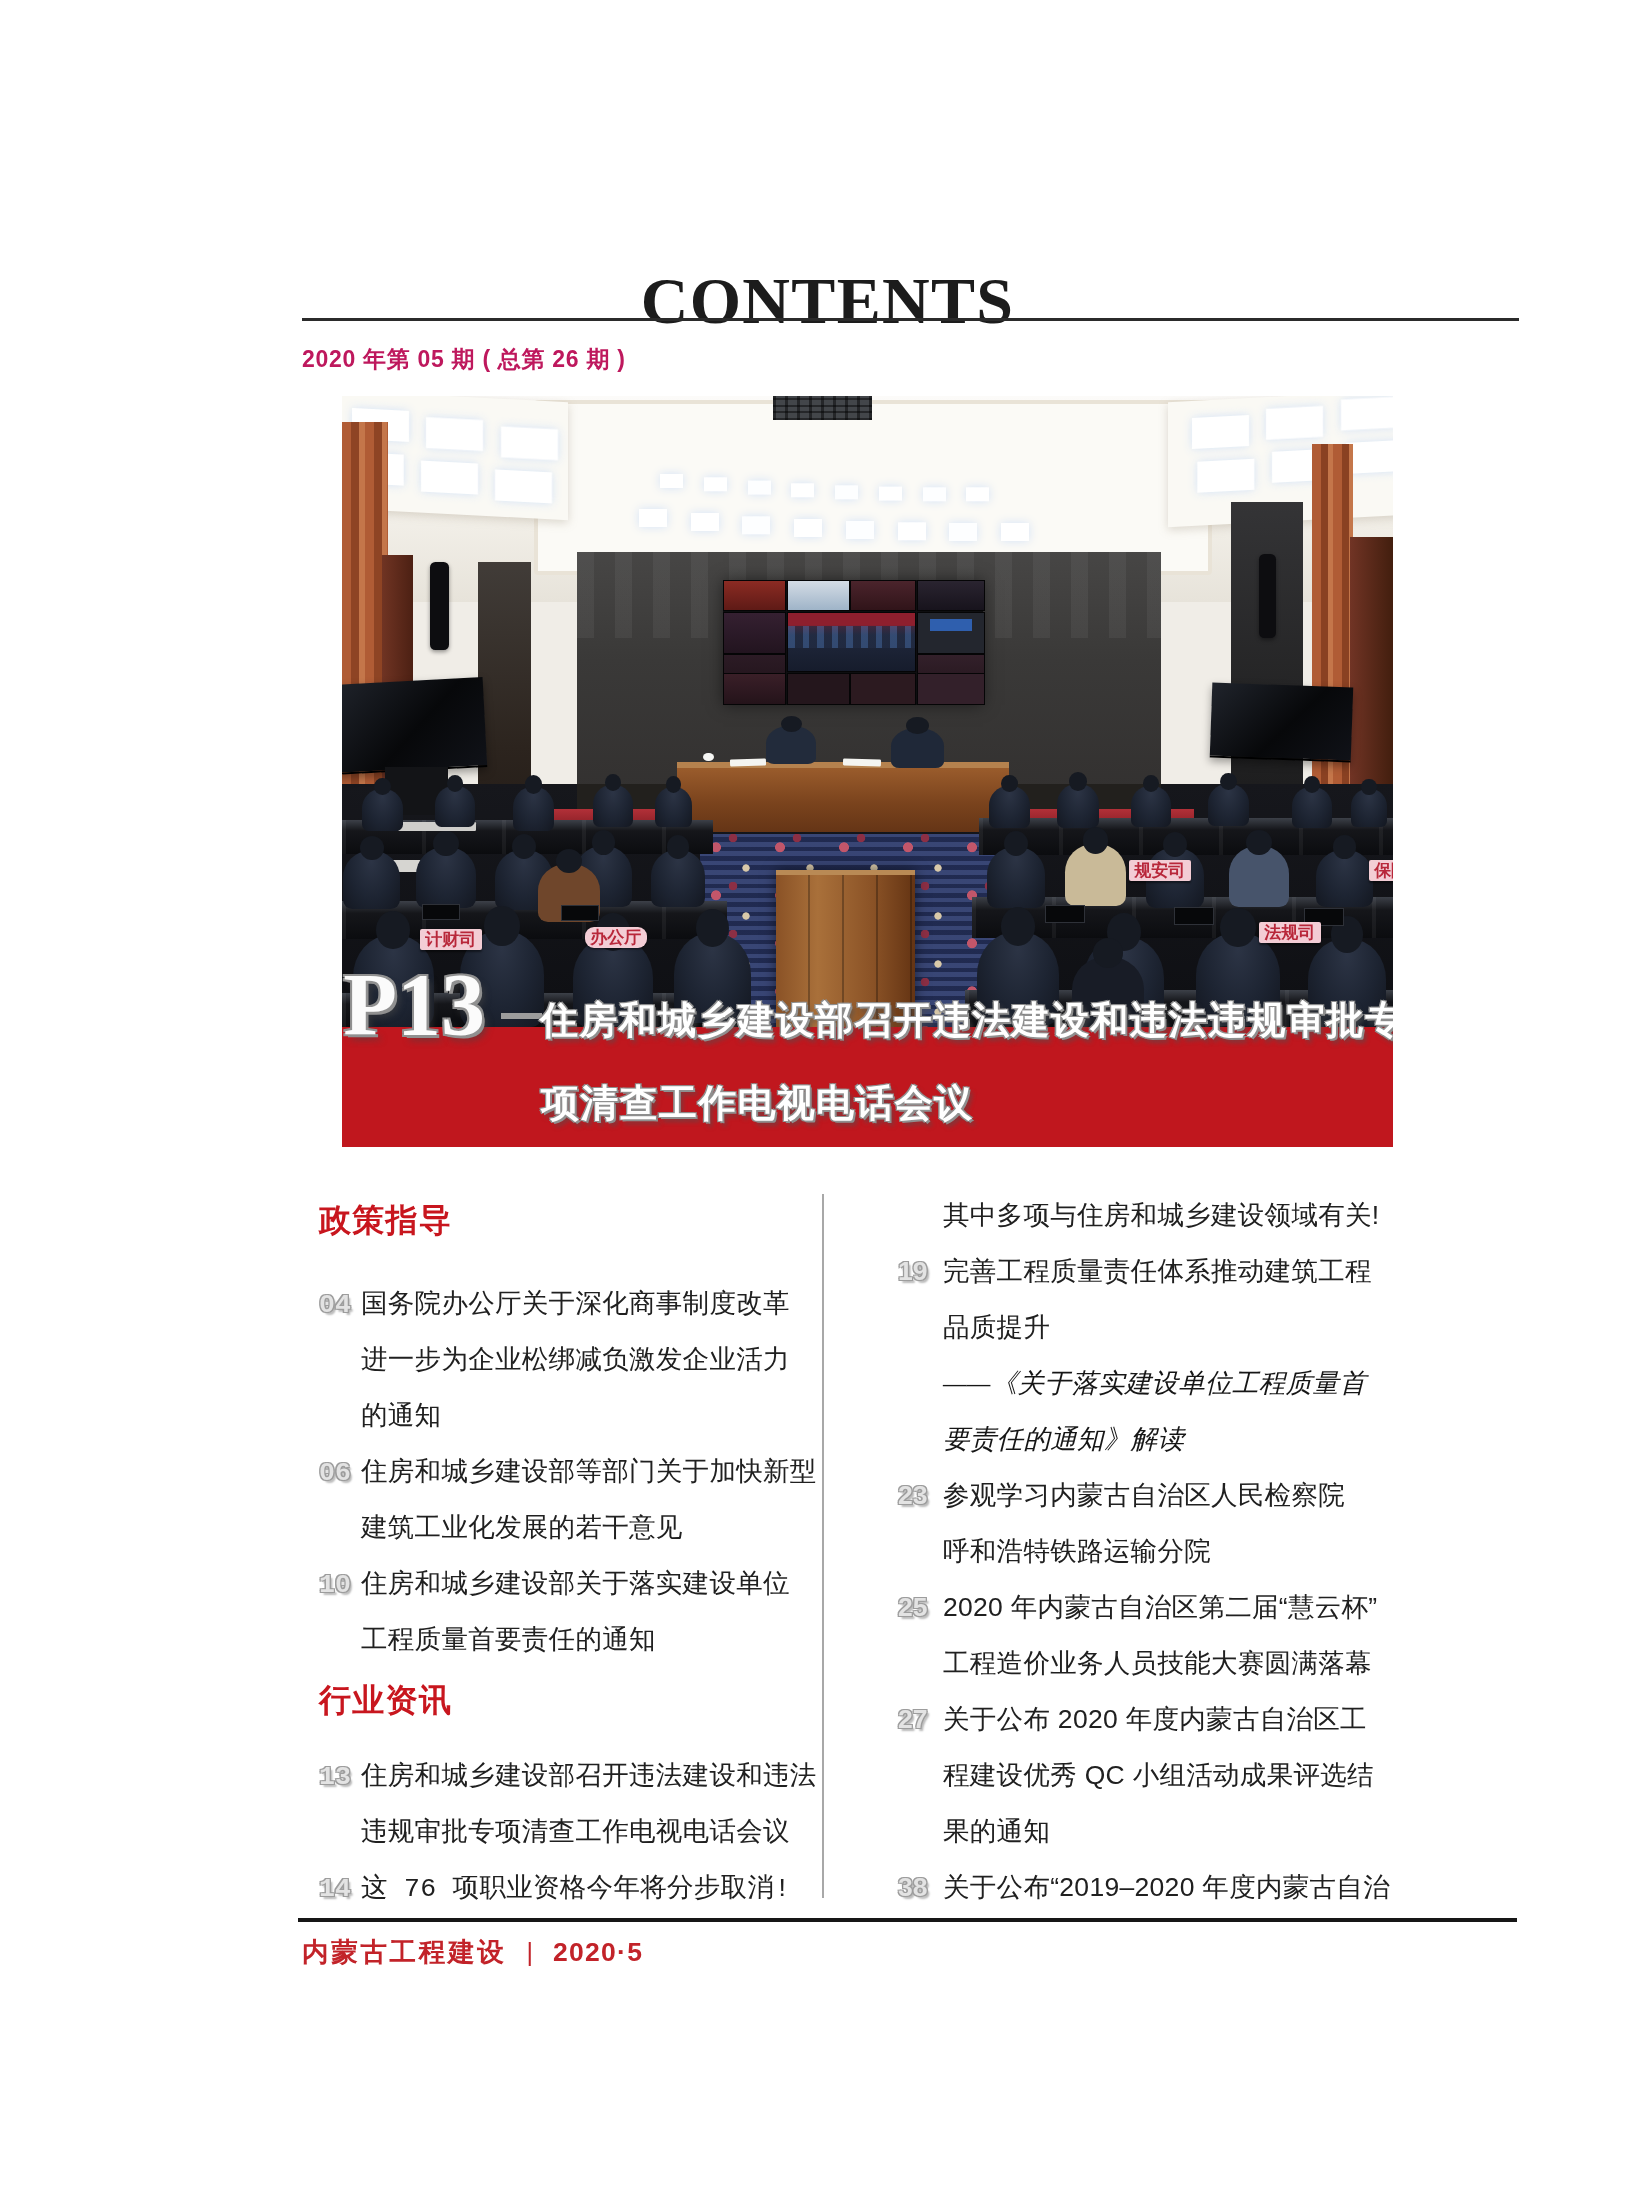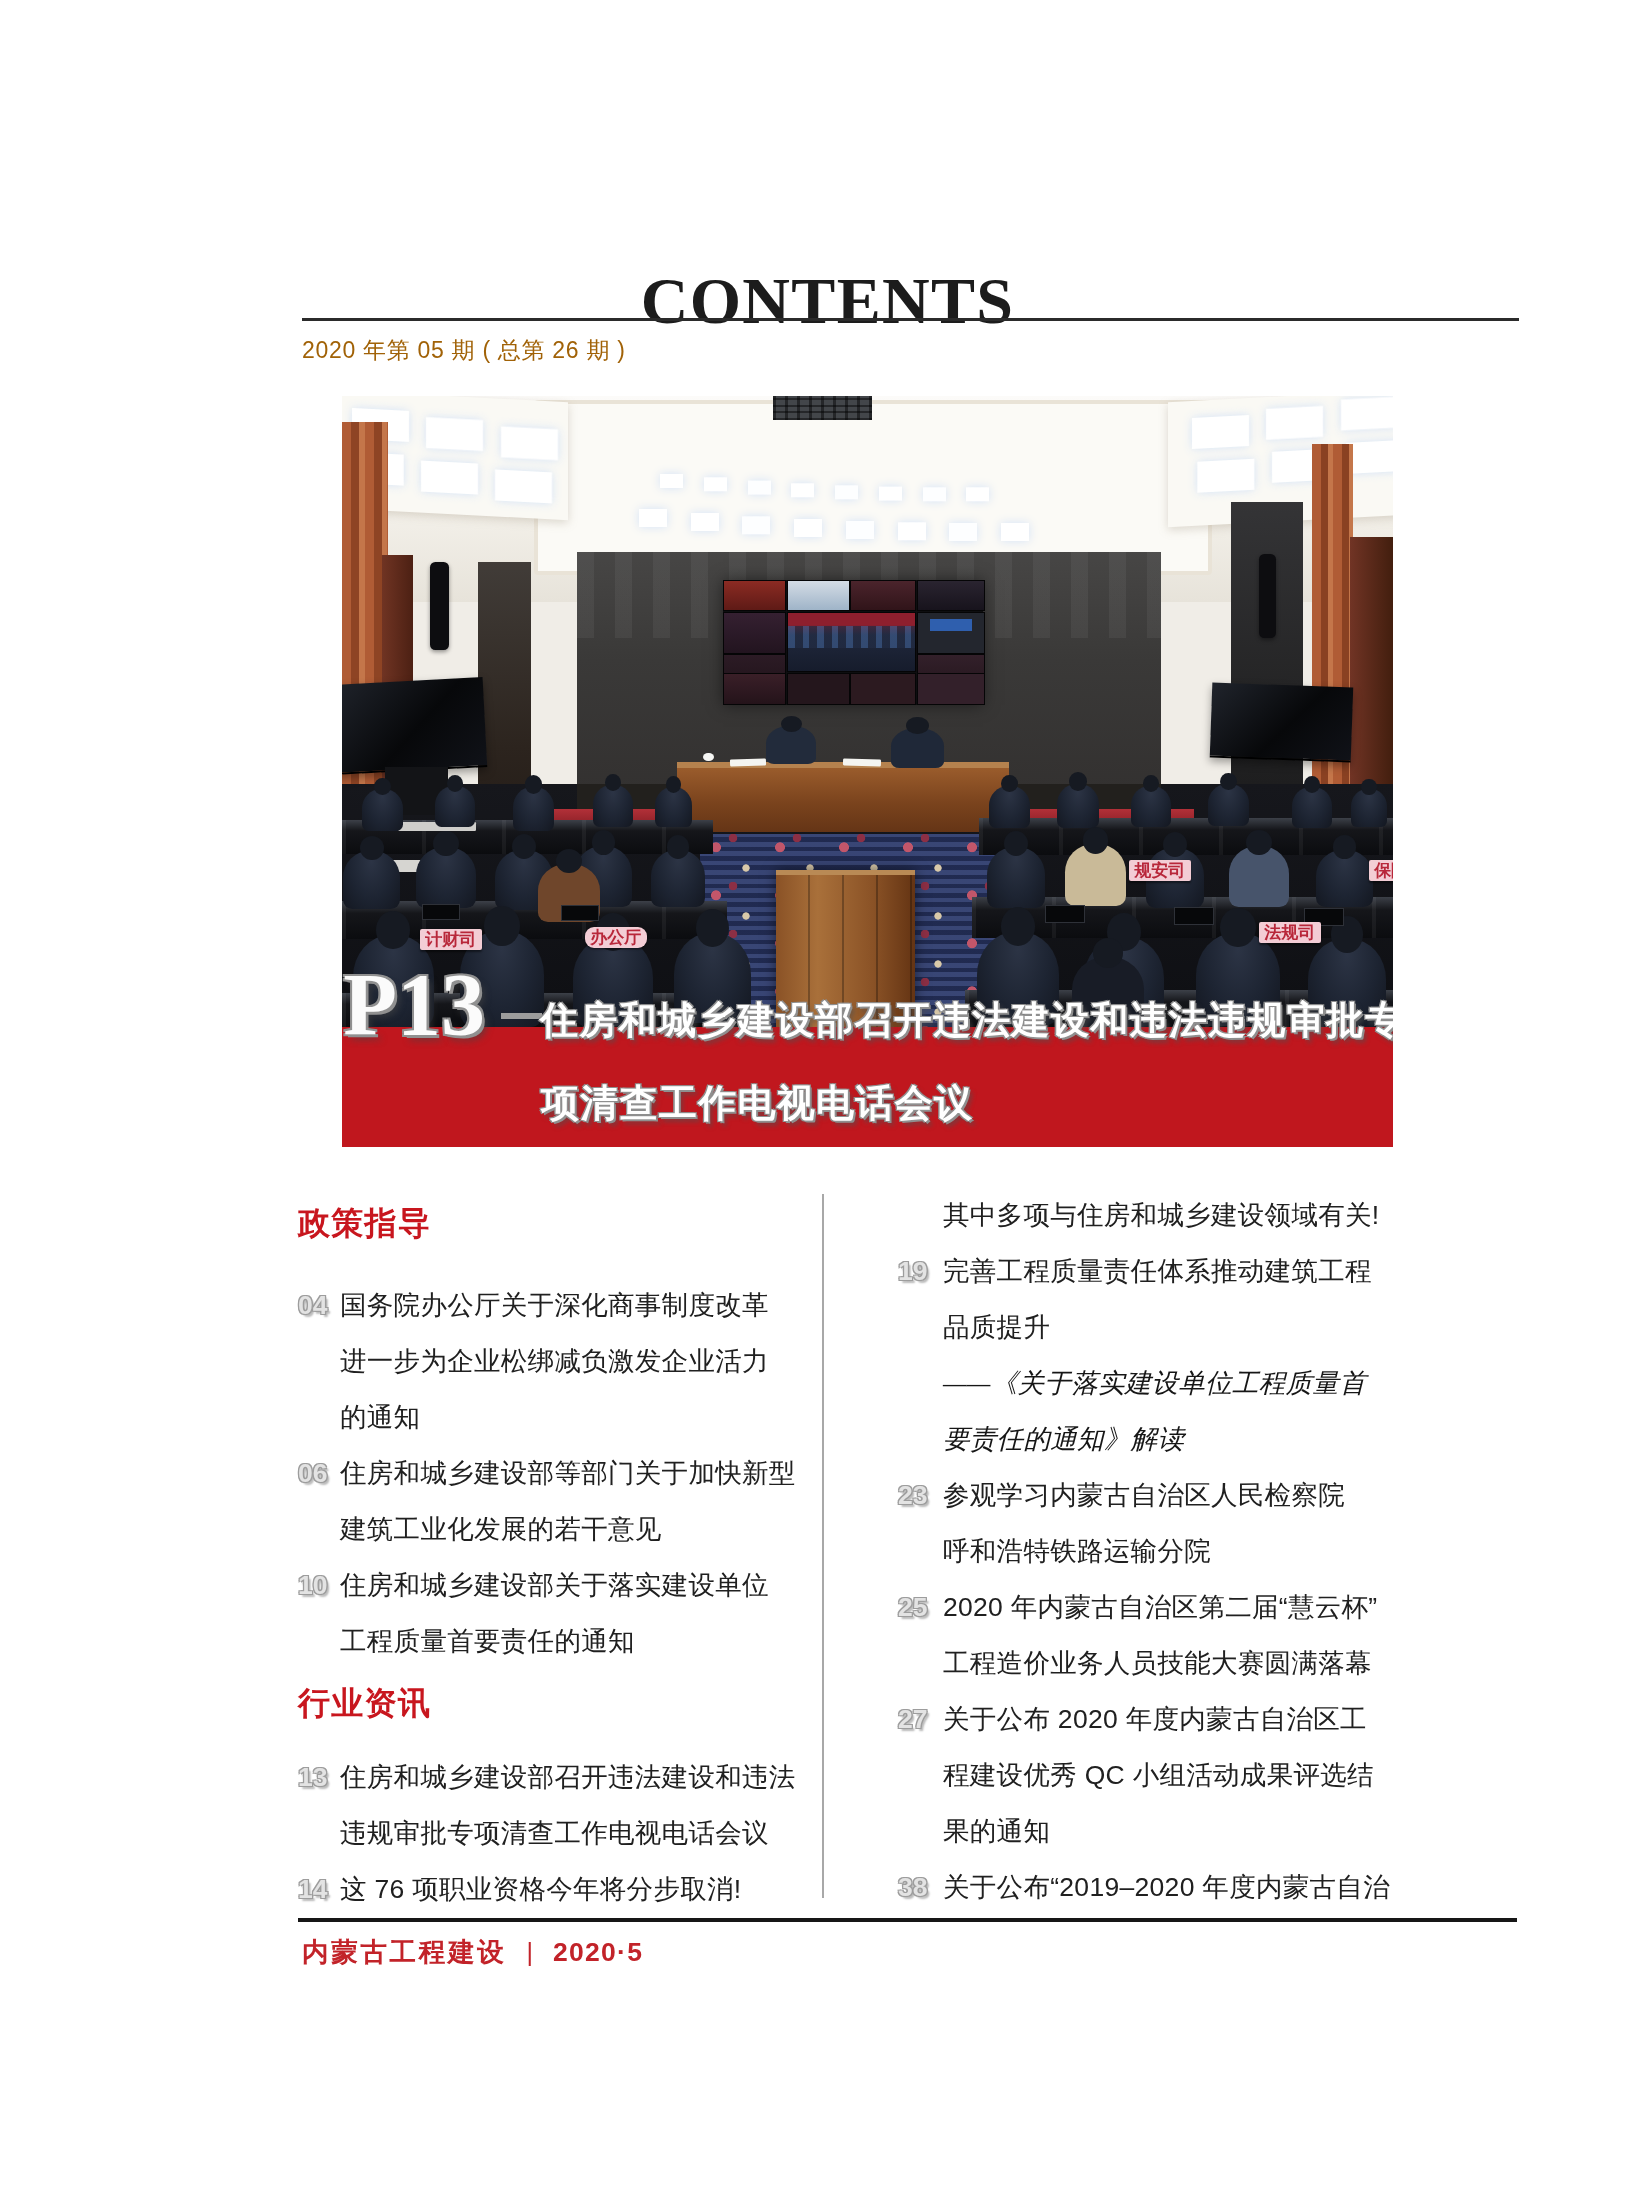--- a/index.html
+++ b/index.html
@@ -4,22 +4,22 @@
 <style>
   html,body{margin:0;padding:0;}
   body{width:1645px;height:2205px;background:#ffffff;position:relative;
        font-family:"Liberation Sans", sans-serif;color:#222;}
 
   
   .page-title{position:absolute;left:302px;top:219px;width:1051px;text-align:center;
     font-family:"Liberation Serif", serif;font-size:66px;font-weight:bold;color:#1c1c1c;
     letter-spacing:1.3px;}
   .top-rule{position:absolute;left:302px;top:318px;width:1217px;height:3.3px;background:#2b2b2b;}
-  .issue-line{position:absolute;left:302px;top:335px;font-size:23px;font-weight:normal;
-    color:#a16207;letter-spacing:0.7px;}
+  .issue-line{position:absolute;left:302px;top:344px;font-size:23px;font-weight:bold;
+    color:#be185d;letter-spacing:0.7px;}
 
   
   .photo{position:absolute;left:302px;top:385px;width:1051px;height:751px;overflow:hidden;
     background:#f0ede7;}
   .photo *{position:absolute;}
   .ph-ceiling{left:0;top:0;width:1051px;height:206px;z-index:1;
     background:linear-gradient(180deg,#fcfbf9 0%,#f2efe8 60%,#e7e3da 100%);}
   .ph-tray{left:192px;top:4px;width:670px;height:167px;z-index:1;border:4px solid #e9e3d7;
     background:#fbfaf6;border-radius:4px;}
   .ph-vent{left:431px;top:0;width:99px;height:24px;z-index:2;background:#43464a;
@@ -142,21 +142,21 @@
       5.3px 6px 6px rgba(70,70,70,.55);}
   .p13-dash{left:159px;top:617px;width:41px;height:6.6px;background:#9c9c9c;z-index:9;}
   .cap{z-index:9;font-size:38px;font-weight:bold;color:#ffffff;letter-spacing:1.3px;
     white-space:nowrap;
     text-shadow:2px 2px 0 #8f8f8f,-1.3px -1.3px 0 #8f8f8f,1.3px -1.3px 0 #8f8f8f,-1.3px 1.3px 0 #8f8f8f,
       4px 4.6px 4.6px rgba(80,80,80,.6);}
   .cap1{left:198px;top:599px;} .cap2{left:199px;top:682px;}
 
   
   .col{position:absolute;}
-  .col-left{left:298px;top:1202px;width:524px;}
+  .col-left{left:319px;top:1202px;width:524px;font-family:Liberation Mono, monospace;}
   .col-right{left:898px;top:1187px;width:504px;}
   .toc-h{font-size:32px;line-height:42px;font-weight:bold;color:#c8161e;margin:0 0 33px 0;
     letter-spacing:1.3px;}
   .toc-h.second{margin-top:13.3px;margin-bottom:25px;}
   .toc-item{display:flex;align-items:flex-start;}
   .toc-no{flex:0 0 42px;font-size:26.5px;line-height:56px;font-weight:bold;color:#e3e3e3;
     text-shadow:-1.3px -1.3px 0 #9d9d9d,1.3px -1.3px 0 #9d9d9d,-1.3px 1.3px 0 #9d9d9d,1.3px 1.3px 0 #9d9d9d,
       2.7px 2.7px 2px rgba(0,0,0,.28);}
   .toc-no.r{flex-basis:45px;}
   .toc-txt{font-size:26.5px;line-height:56px;color:#202020;white-space:pre-line;letter-spacing:0.3px;}

